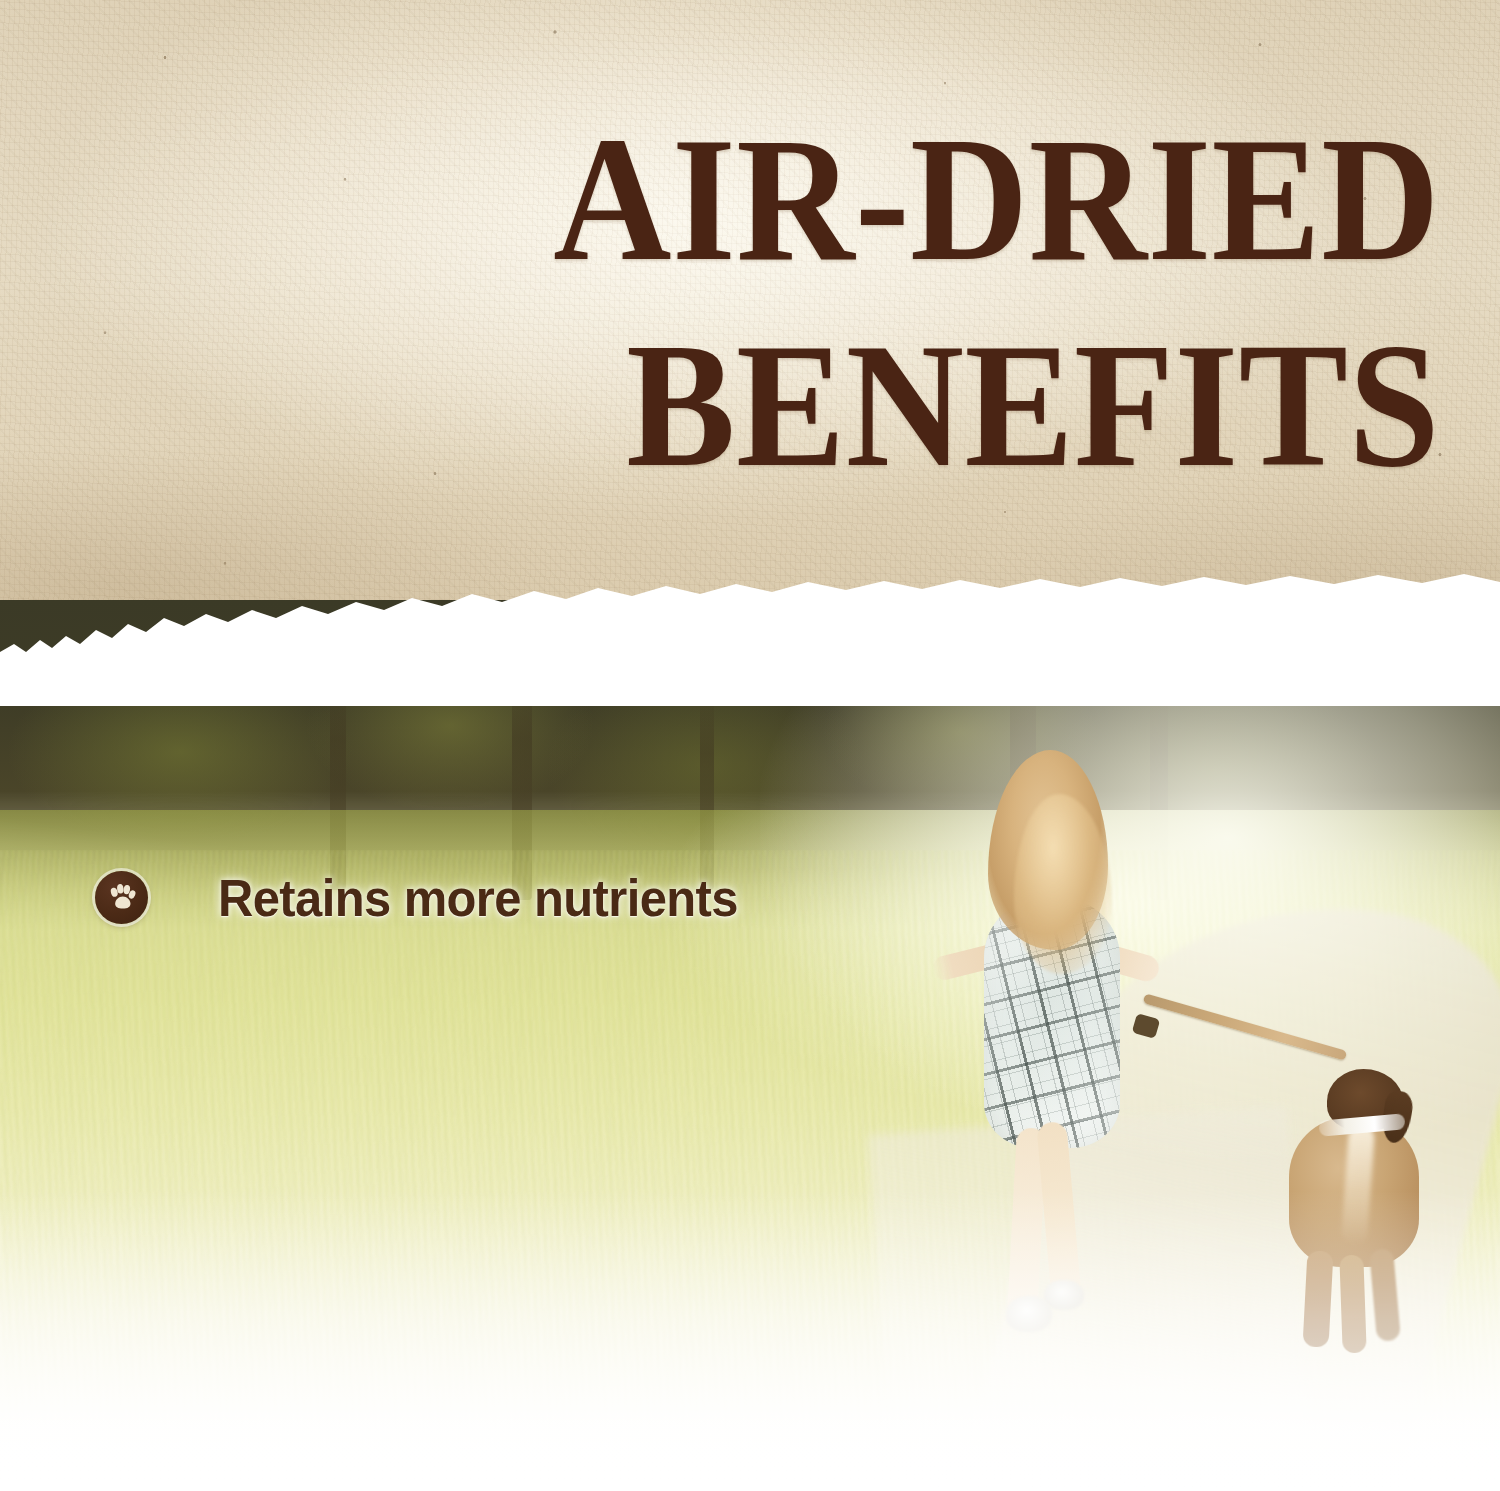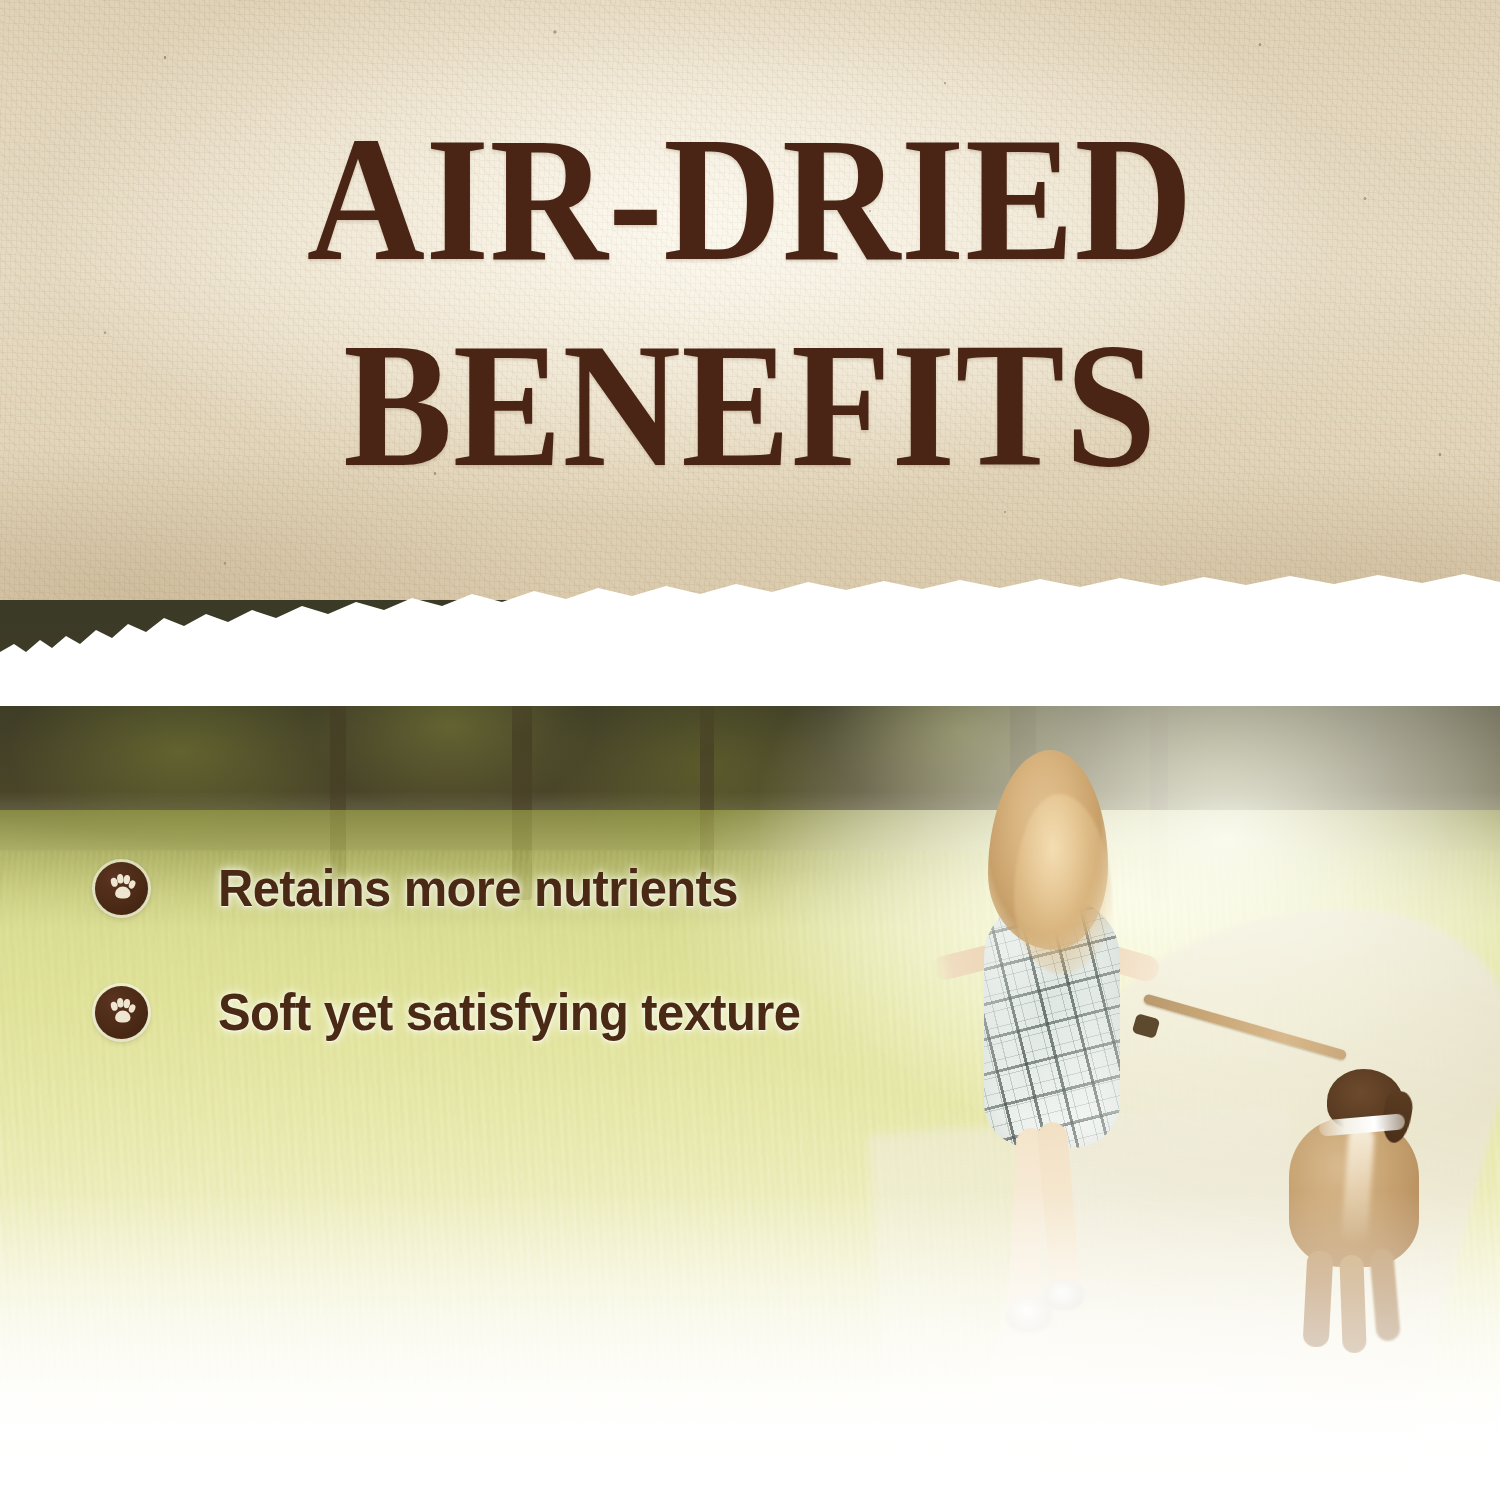--- a/index.html
+++ b/index.html
@@ -52,21 +52,21 @@
       radial-gradient(circle at 96% 71%, rgba(96,74,46,.4) 0 1.3px, rgba(0,0,0,0) 1.7px),
       radial-gradient(circle at 15% 88%, rgba(108,84,52,.38) 0 1.2px, rgba(0,0,0,0) 1.6px),
       radial-gradient(ellipse 70% 50% at 50% 40%, rgba(255,255,250,.30), rgba(0,0,0,0) 70%),
       radial-gradient(ellipse 40% 30% at 8% 92%, rgba(150,124,86,.18), rgba(0,0,0,0) 75%),
       radial-gradient(ellipse 40% 30% at 94% 95%, rgba(150,124,86,.16), rgba(0,0,0,0) 75%);
   }
 
   
   .headline{
     position:absolute; left:0; top:118px; width:1500px;
-    text-align:center;
+    text-align:right;
     z-index:6;
     color:#4a2414;
     font-family:"Liberation Serif", serif;
     font-weight:700;
     line-height:.92;
     letter-spacing:.5px;
   }
   .headline .hl-line{
     display:block;
     transform:scaleX(.92);
@@ -265,21 +265,21 @@
     background:linear-gradient(180deg,#b88f5e,#a87e50);
     border-radius:10px; transform:rotate(-6deg); filter:blur(.6px);
   }
   .d-legA{ position:absolute; left:30px; top:196px; width:26px; height:96px; background:linear-gradient(180deg,#c7a273,#b1885a 60%, #9c7449); border-radius:12px; transform:rotate(3deg); filter:blur(.7px); }
   .d-legB{ position:absolute; left:66px; top:200px; width:24px; height:98px; background:linear-gradient(180deg,#cba977,#b58d5e 60%, #a07848); border-radius:12px; transform:rotate(-2deg); filter:blur(.7px); }
   .d-legC{ position:absolute; left:98px; top:194px; width:24px; height:92px; background:linear-gradient(180deg,#c29d6e,#ac8455 60%, #97703f); border-radius:12px; transform:rotate(-5deg); filter:blur(.8px); }
 
   
   .bullets{ position:absolute; left:95px; top:852px; width:980px; z-index:8; }
   .bullet{
-    display:flex; align-items:center;
+    display:flex; align-items:flex-end;
     height:72px;
     margin-bottom:52px;
   }
   .paw-badge{
     position:relative; flex:0 0 auto;
     width:53px; height:53px; border-radius:50%;
     background:radial-gradient(circle at 36% 30%, #5a3420 0%, #4b2a16 55%, #3f2211 100%);
     box-shadow:0 0 0 3px rgba(255,255,255,.55), 0 2px 6px rgba(60,38,20,.35);
     display:flex; align-items:center; justify-content:center;
   }
@@ -395,30 +395,16 @@
             <ellipse cx="41.6" cy="15.2" rx="6.4" ry="9.4" transform="rotate(9 41.6 15.2)"></ellipse>
             <ellipse cx="52.2" cy="24.8" rx="6.2" ry="8.6" transform="rotate(22 52.2 24.8)"></ellipse>
             <path d="M33.6,28.8c8.2,0,15.3,7.1,15.3,14.6c0,6.4-5.6,9.6-15.3,9.6c-9.7,0-15.3-3.2-15.3-9.6C18.3,35.9,25.4,28.8,33.6,28.8z"></path>
           </g>
         </svg>
       </div>
       <div class="bullet-text">Retains more nutrients</div>
     </div>
 
 
-    <div class="bullet">
-      <div class="paw-badge">
-        <svg viewBox="0 0 64 64" xmlns="http://www.w3.org/2000/svg" aria-hidden="true">
-          <g fill="#efe6d2">
-            <ellipse cx="16.5" cy="20.5" rx="6.6" ry="9.2" transform="rotate(-16 16.5 20.5)"></ellipse>
-            <ellipse cx="28.6" cy="13.6" rx="6.4" ry="9.6" transform="rotate(-5 28.6 13.6)"></ellipse>
-            <ellipse cx="41.6" cy="15.2" rx="6.4" ry="9.4" transform="rotate(9 41.6 15.2)"></ellipse>
-            <ellipse cx="52.2" cy="24.8" rx="6.2" ry="8.6" transform="rotate(22 52.2 24.8)"></ellipse>
-            <path d="M33.6,28.8c8.2,0,15.3,7.1,15.3,14.6c0,6.4-5.6,9.6-15.3,9.6c-9.7,0-15.3-3.2-15.3-9.6C18.3,35.9,25.4,28.8,33.6,28.8z"></path>
-          </g>
-        </svg>
-      </div>
-      <div class="bullet-text">Soft yet satisfying texture</div>
-    </div>
 
   </div>
 
 </div>
 
 </body></html>

